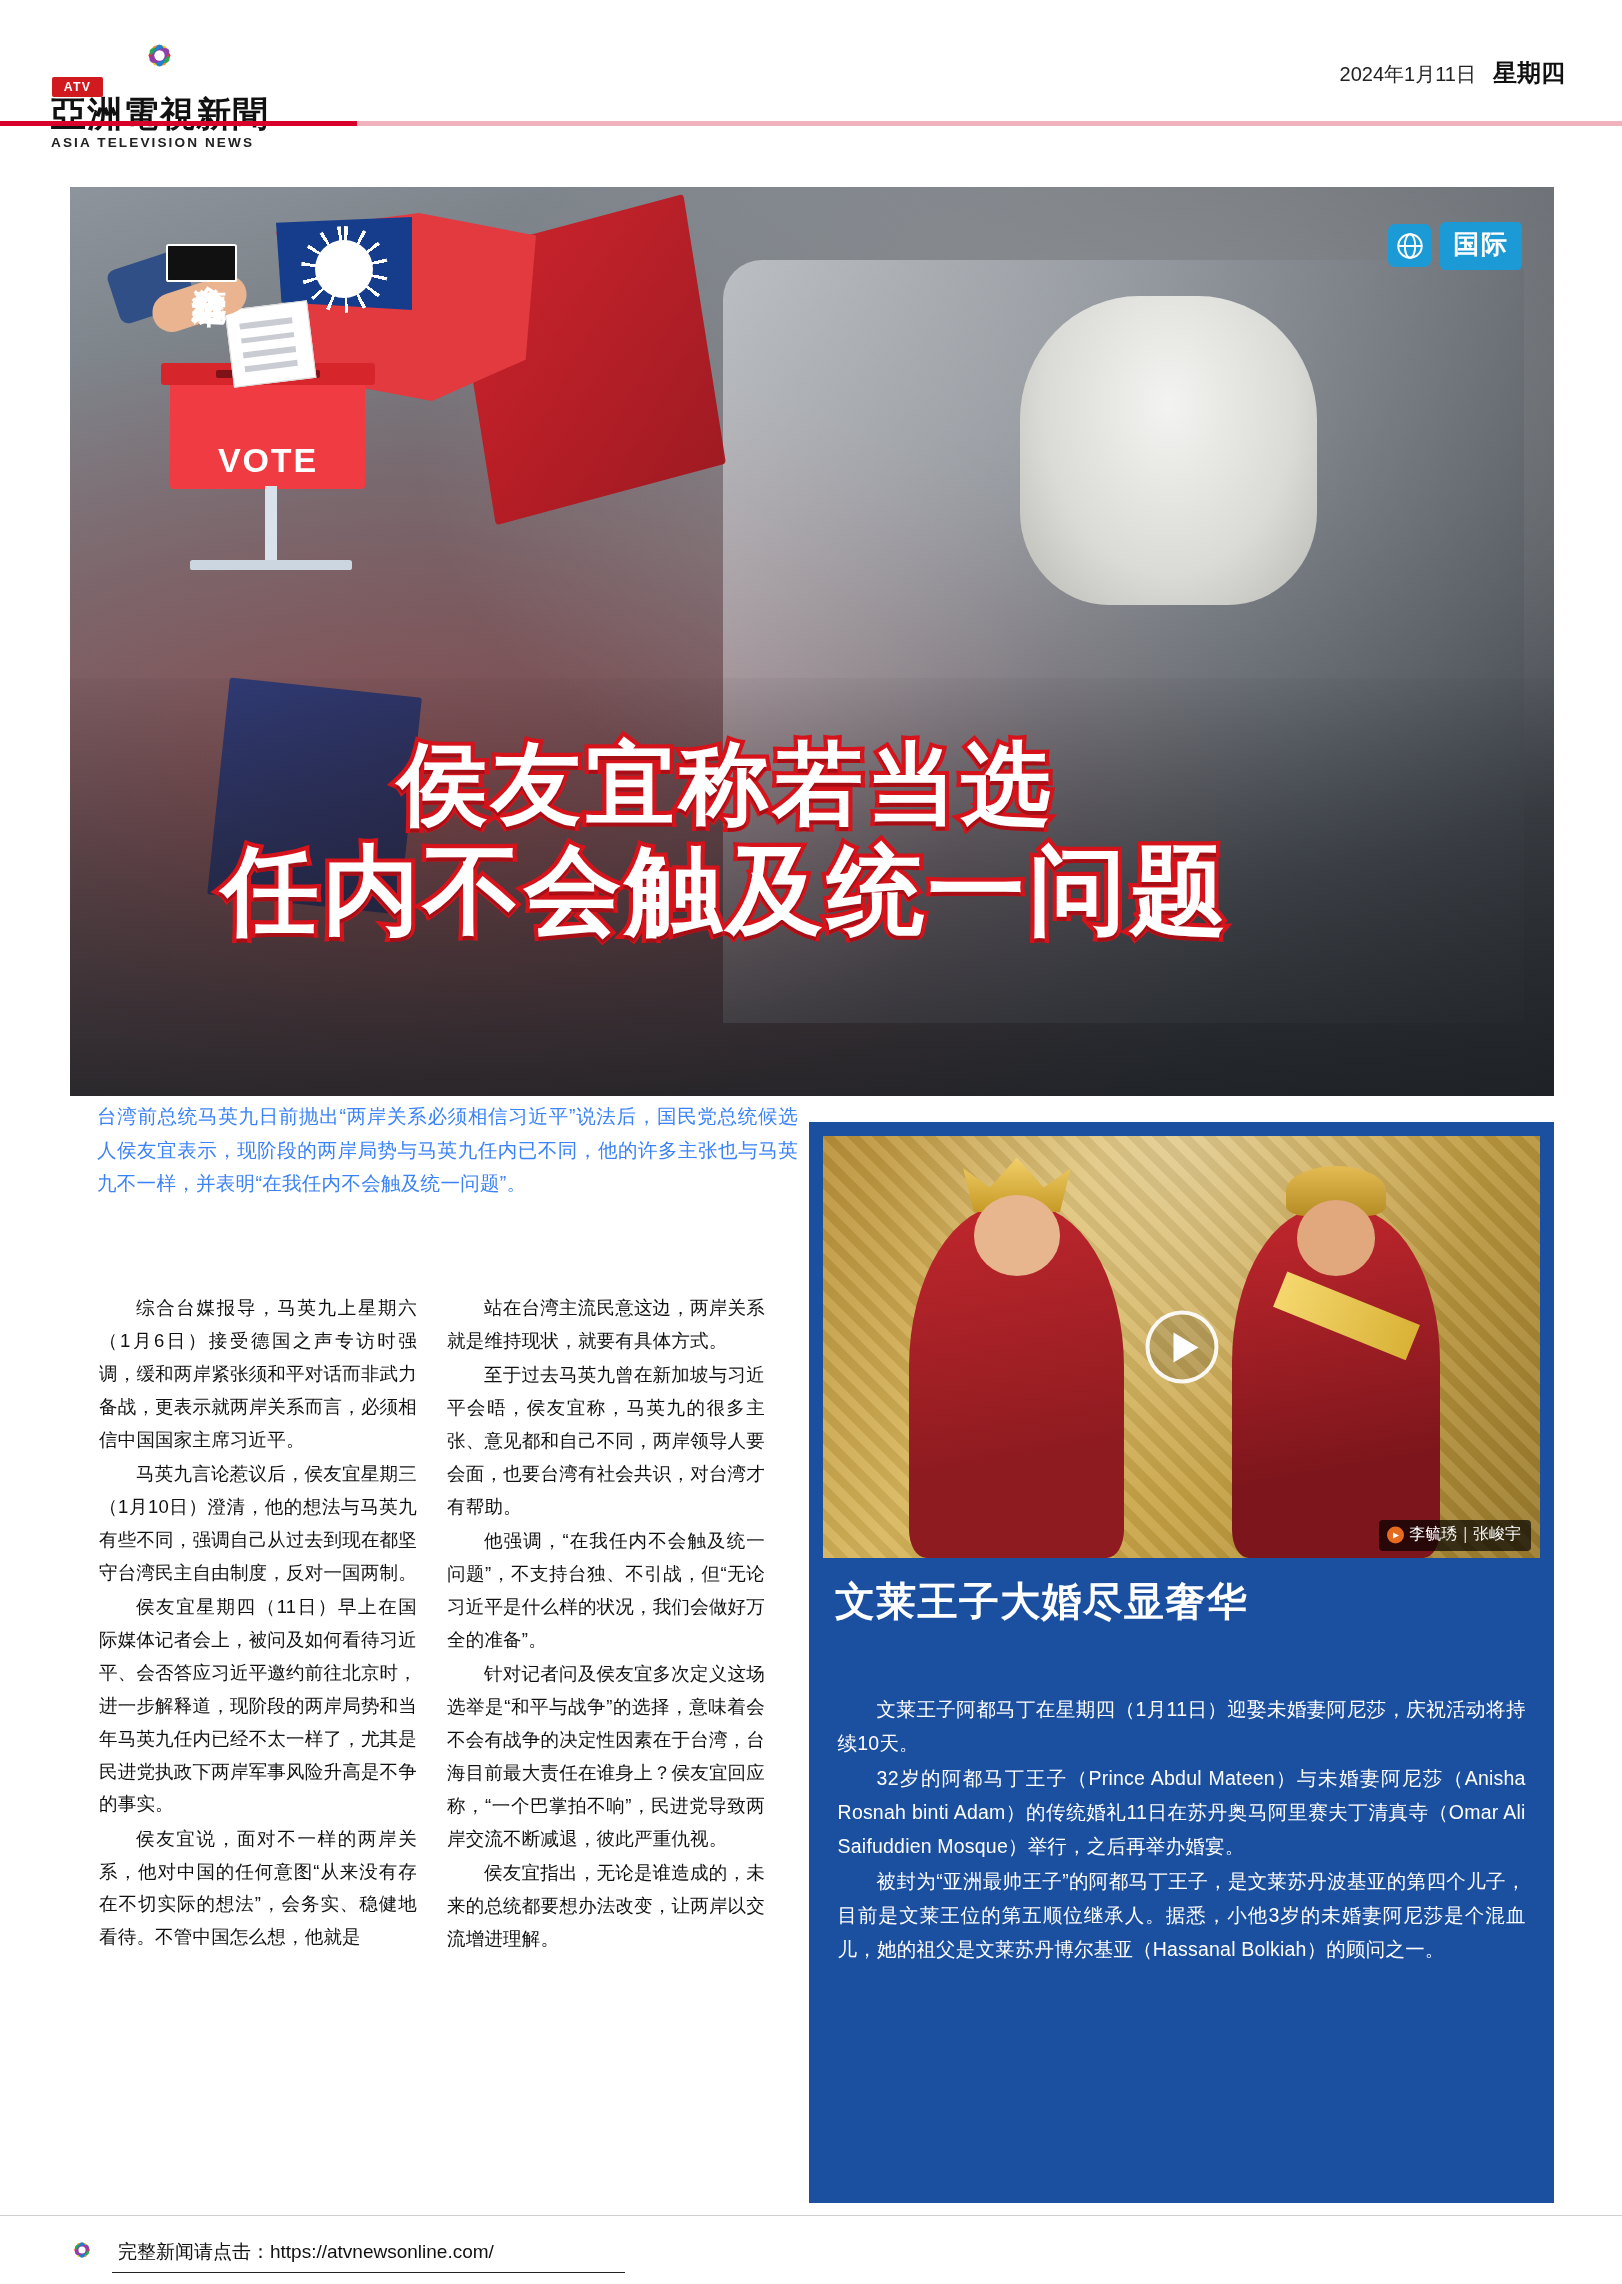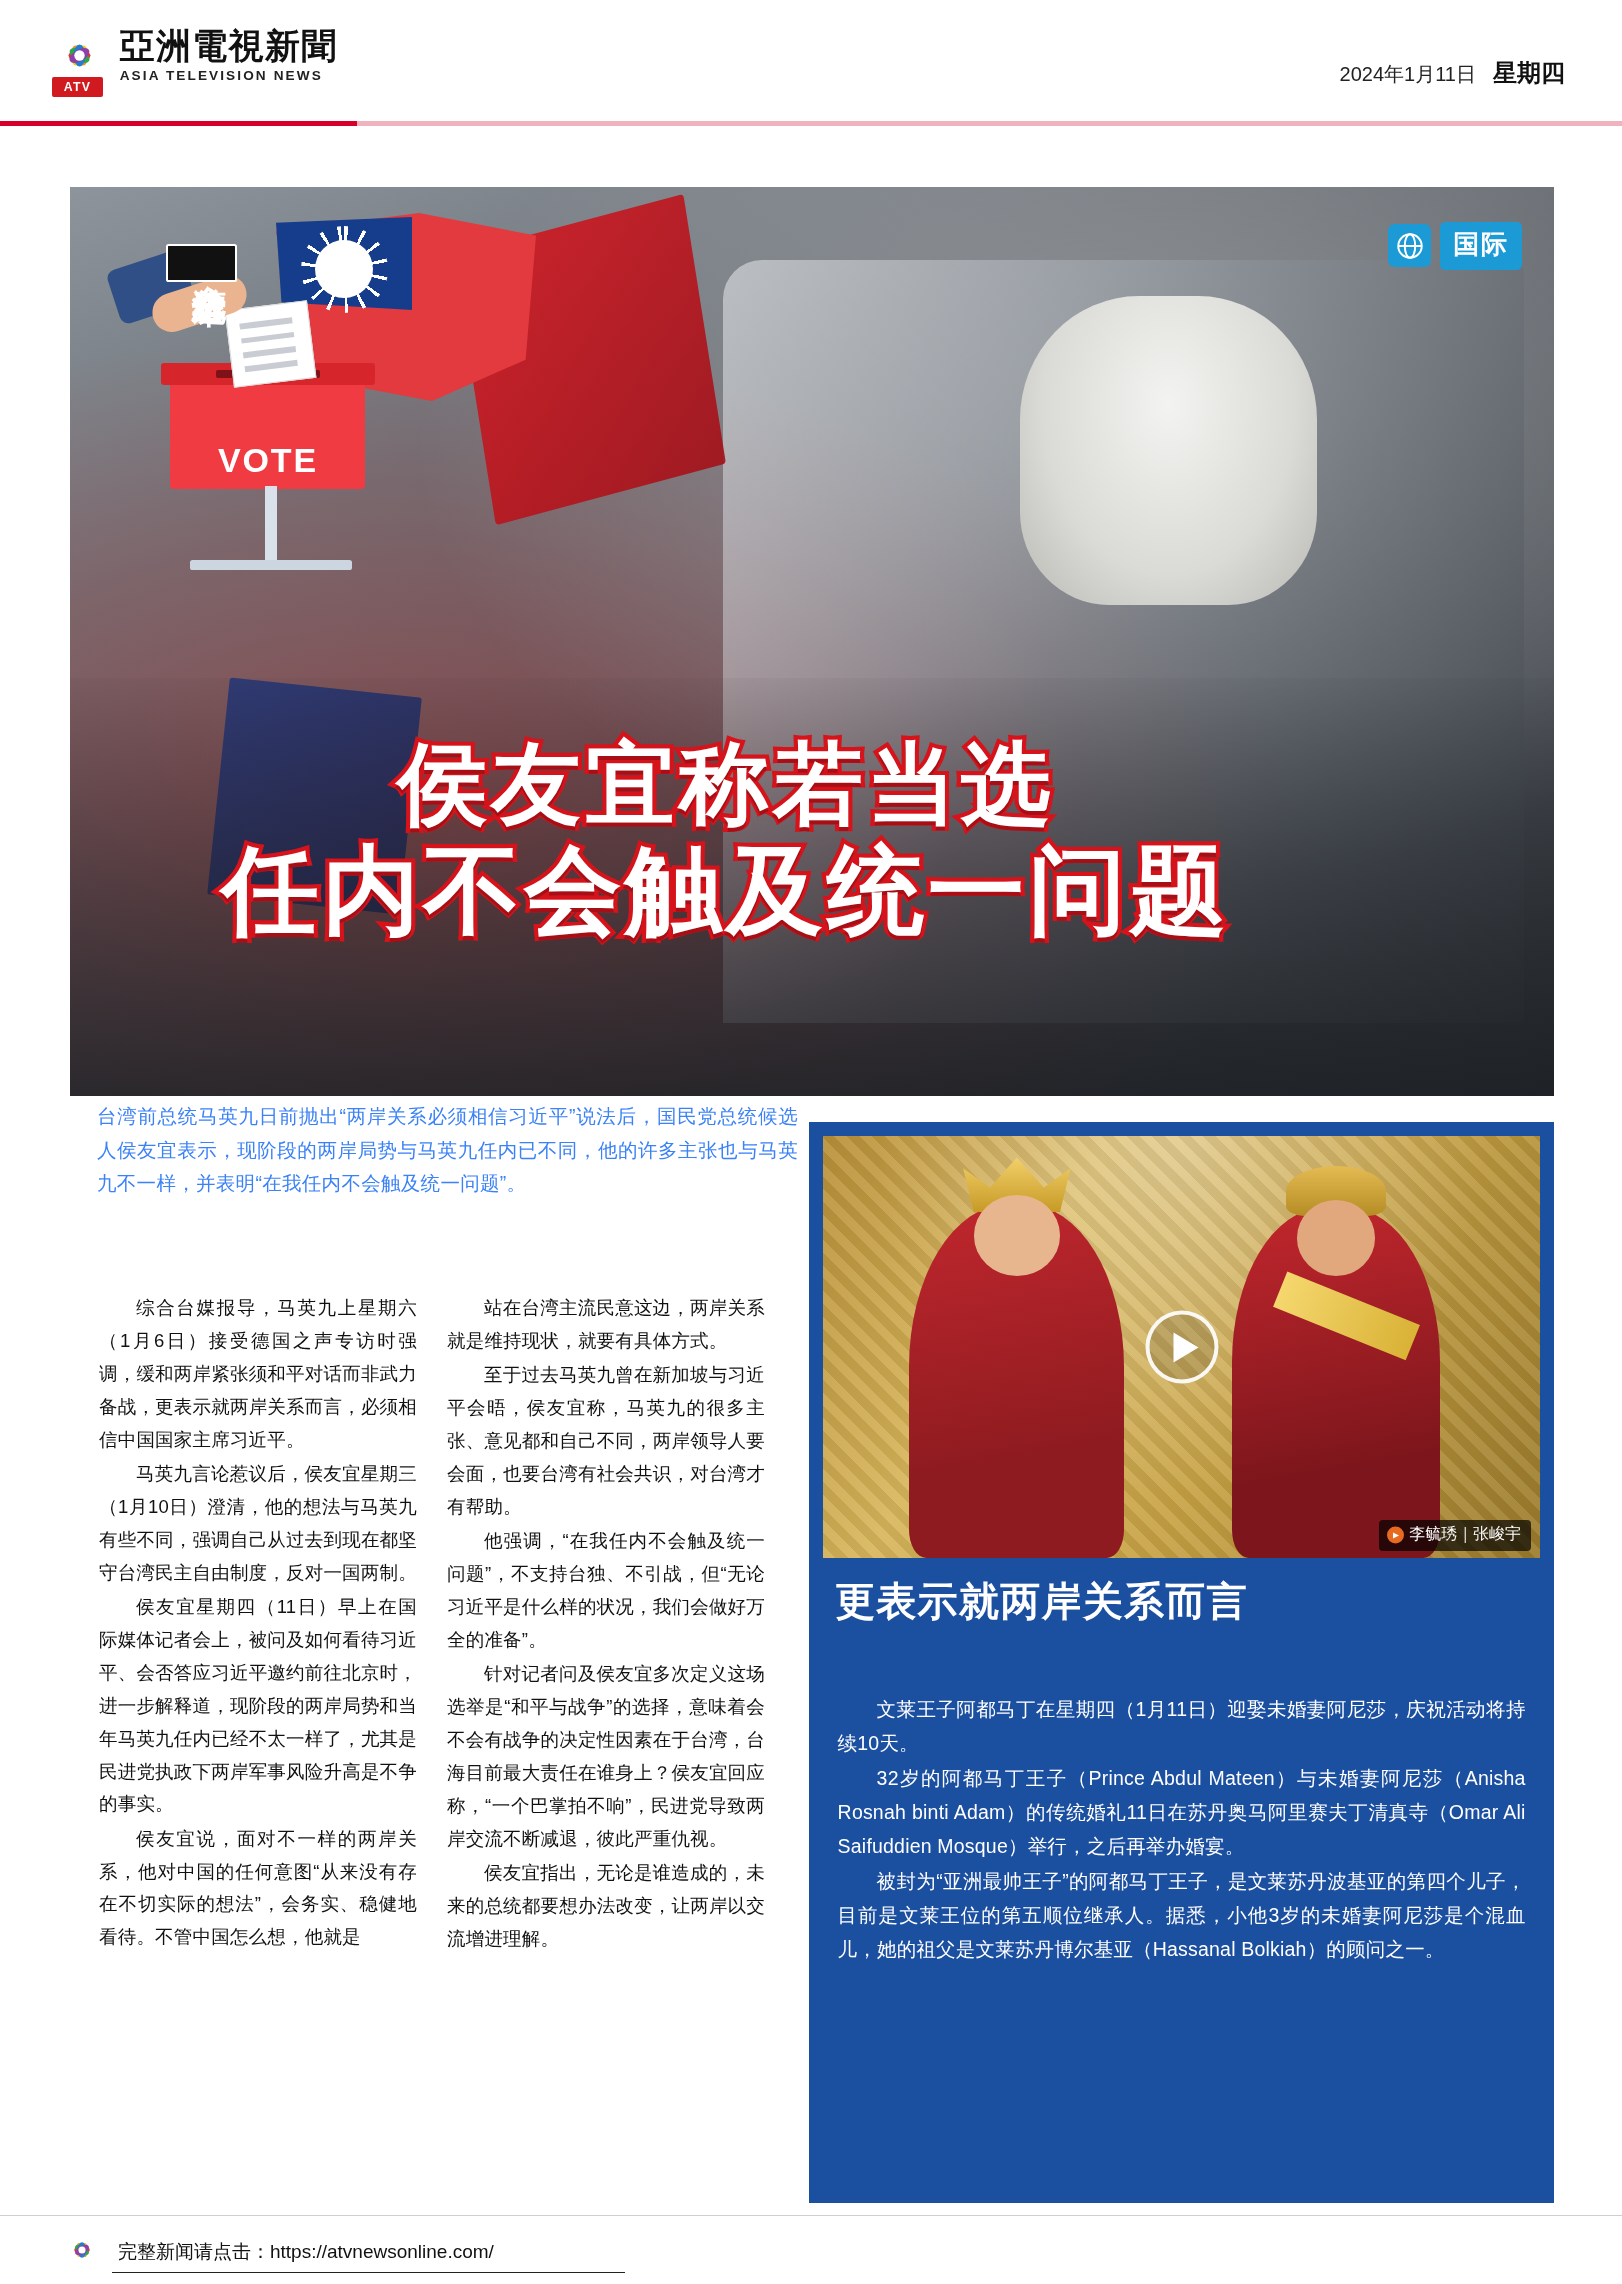--- a/index.html
+++ b/index.html
@@ -20,20 +20,21 @@
     width: 1623px;
     height: 130px;
     background: #ffffff;
   }
   .logo-wrap {
     position: absolute;
     left: 51px; top: 27px;
     display: flex;
     align-items: center;
     gap: 11.7px;
+    flex-direction: column;
   }
   .logo-flower {
     width: 57px; height: 57px;
     position: relative;
   }
   .logo-flower svg { display:block; }
   .logo-text { display: flex; flex-direction: column; justify-content: center; }
   .logo-cn {
     font-size: 35px;
     font-weight: bold;
@@ -561,21 +562,21 @@
     <div class="groom-turban"></div>
     <div class="groom-head"></div>
     <div class="groom-sash"></div>
     <div class="play-btn"></div>
     <div class="credit">
       <span class="cam"></span>
       <span>李毓琇｜张峻宇</span>
     </div>
   </div>
   <div class="pkg-title">
-    <div>更表示就两岸关系而言</div>
+    <div>文莱王子大婚尽显奢华</div>
   </div>
   <div class="pkg-body">
     <p>文莱王子阿都马丁在星期四（1月11日）迎娶未婚妻阿尼莎，庆祝活动将持续10天。</p>
     <p>32岁的阿都马丁王子（Prince Abdul Mateen）与未婚妻阿尼莎（Anisha Rosnah binti Adam）的传统婚礼11日在苏丹奥马阿里赛夫丁清真寺（Omar Ali Saifuddien Mosque）举行，之后再举办婚宴。</p>
     <p>被封为“亚洲最帅王子”的阿都马丁王子，是文莱苏丹波基亚的第四个儿子，目前是文莱王位的第五顺位继承人。据悉，小他3岁的未婚妻阿尼莎是个混血儿，她的祖父是文莱苏丹博尔基亚（Hassanal Bolkiah）的顾问之一。</p>
   </div>
 </div>
 
 <div class="footer">
   <div class="footer-flower">

